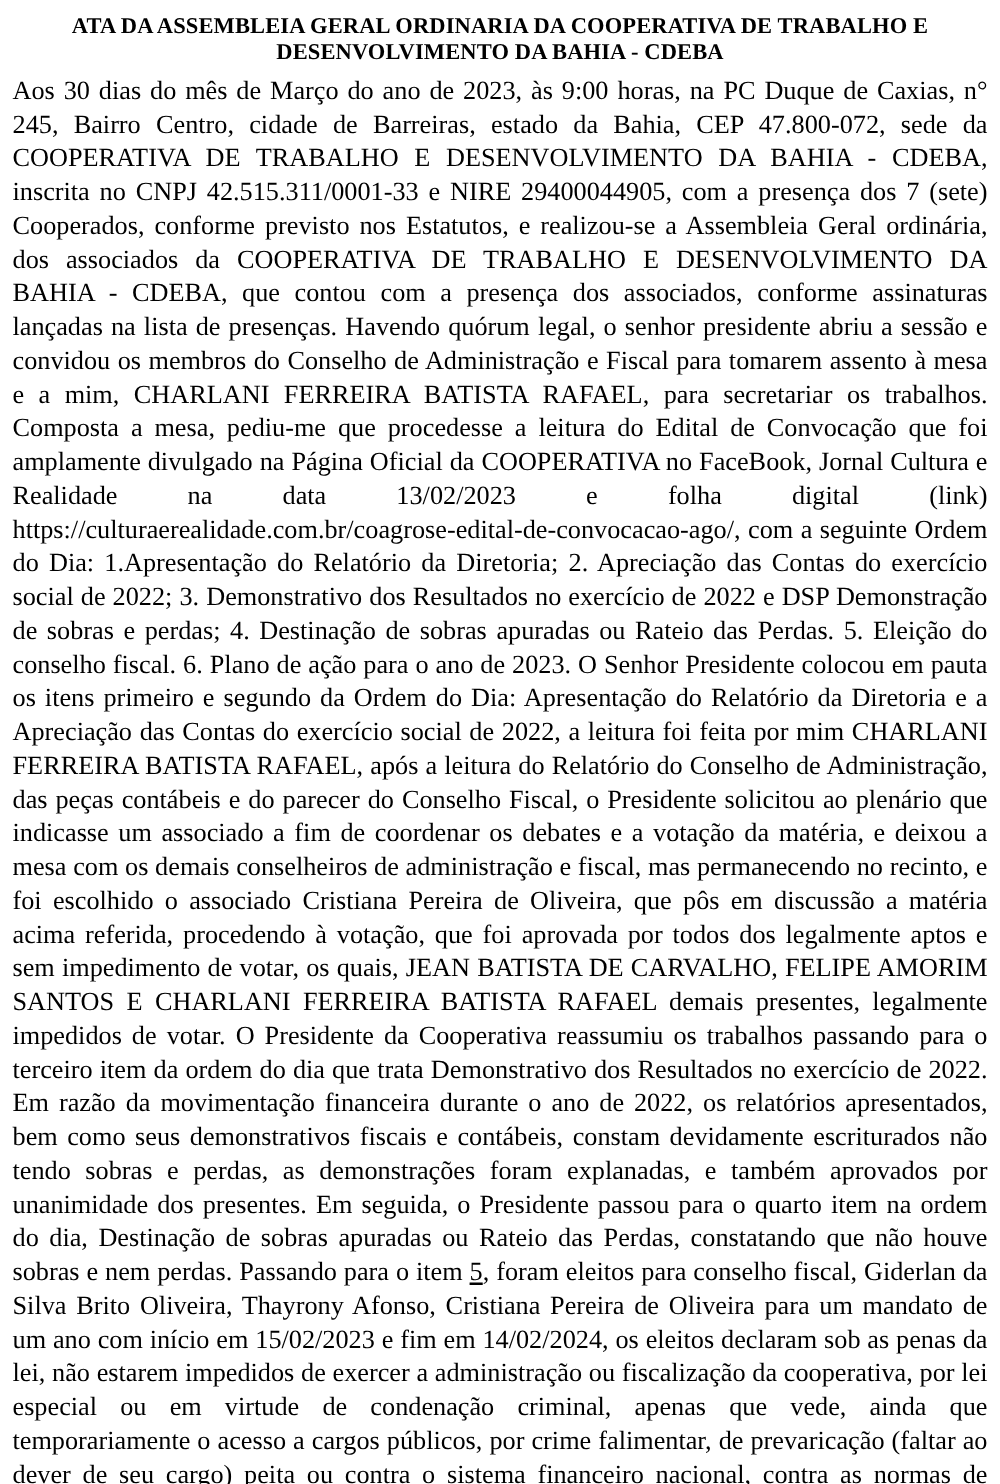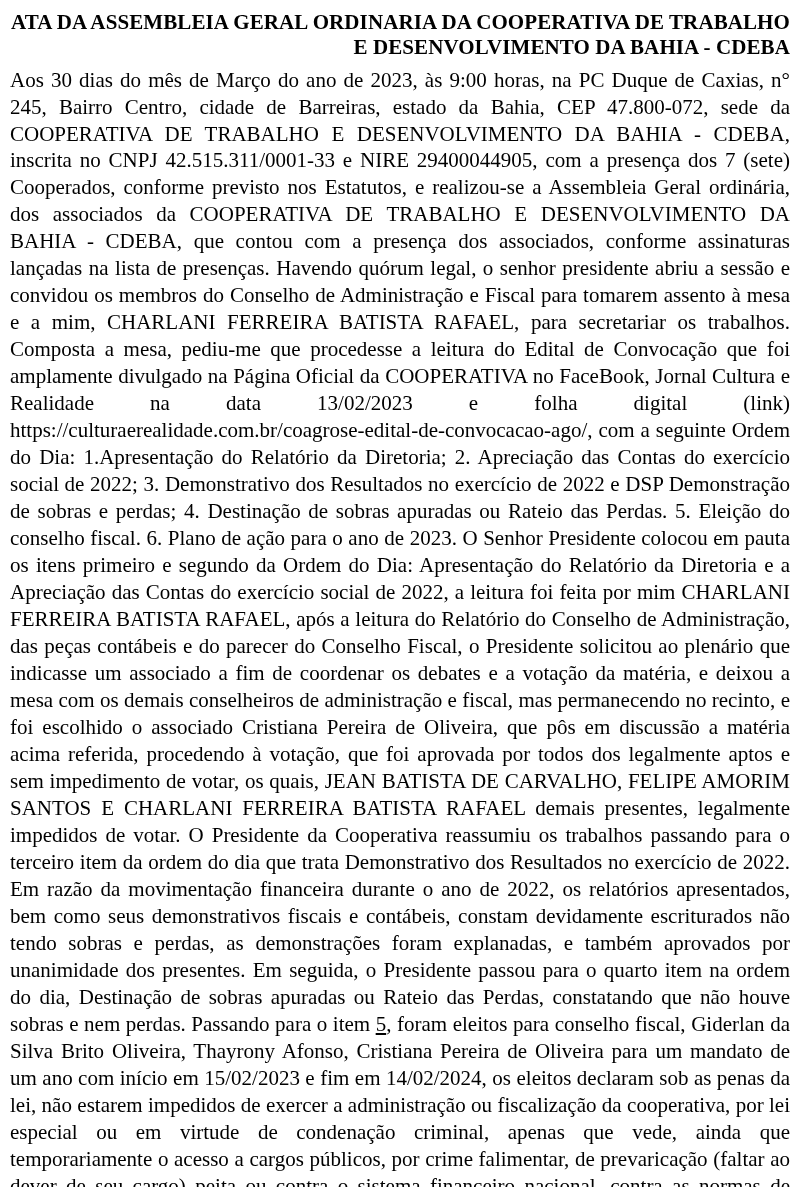--- a/index.html
+++ b/index.html
@@ -14,23 +14,23 @@
     color: #000000;
   }
   .page {
     width: 800px;
     min-height: 1187px;
     box-sizing: border-box;
     padding: 8px 10px 6px 10px;
     background: #ffffff;
   }
   .doc-title {
-    font-size: 21px;
+    font-size: 18px;
     font-weight: bold;
-    text-align: right;
+    text-align: center;
     line-height: 1.18;
     letter-spacing: 0.1px;
     margin: 2px 0 7px 0;
     text-transform: uppercase;
   }
   .body-text {
     font-size: 21px;
     line-height: 1.285;
     text-align: justify;
     text-justify: inter-word;

